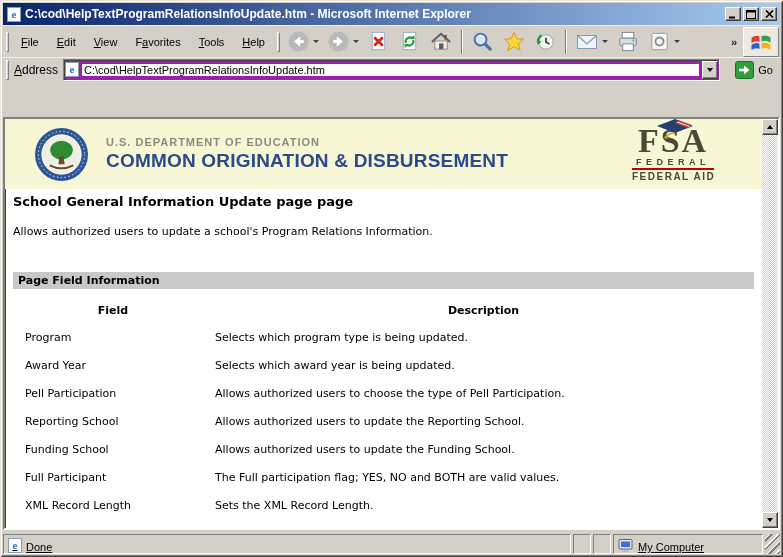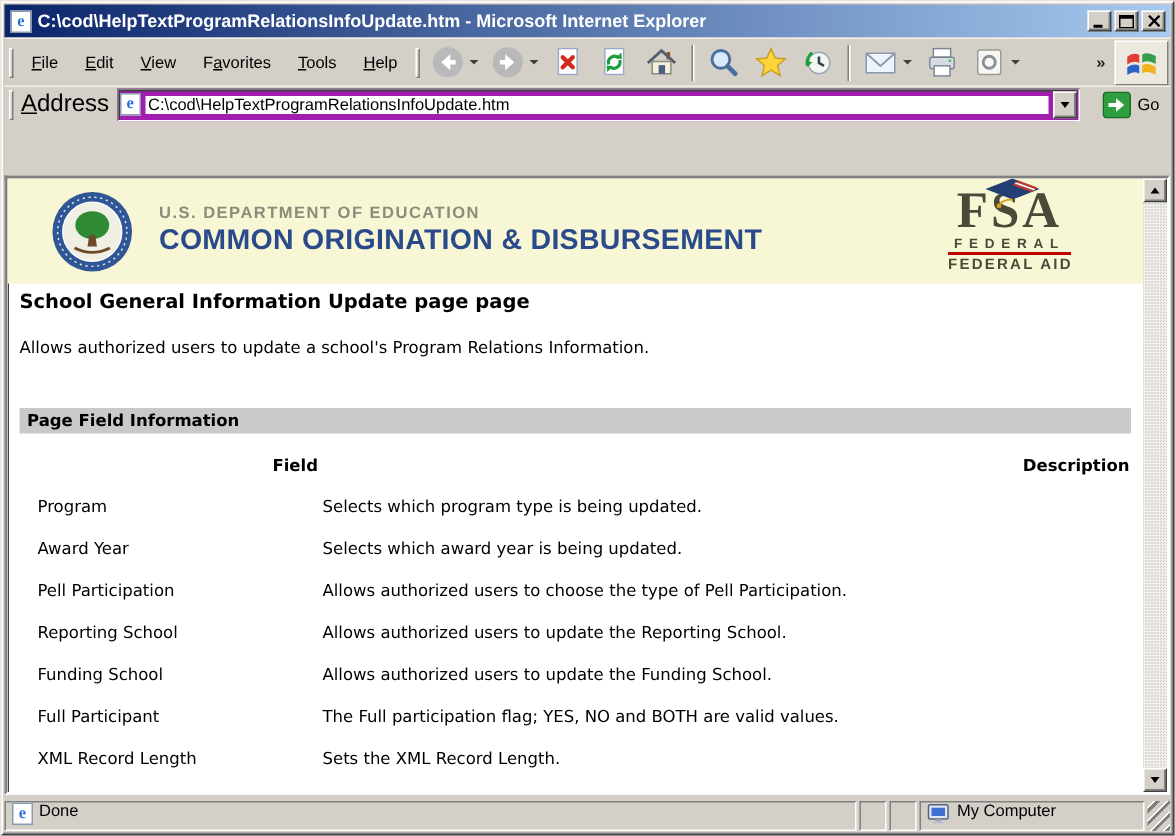--- a/index.html
+++ b/index.html
@@ -40,21 +40,21 @@
   .tb-btn .tb-ic svg{display:block;}
   .dd{width:0;height:0;border-left:3px solid transparent;border-right:3px solid transparent;
     border-top:3px solid #404040;margin-left:3px;}
   .tb-sep{width:2px;height:24px;border-left:1px solid #808080;border-right:1px solid #fff;margin:0 4px;flex:0 0 auto;}
   .chevron{margin-left:auto;font-weight:bold;font-size:11px;color:#222;padding:0 6px;}
   .brand{width:36px;height:30px;background:#ece9e0;border:1px solid;border-color:#fff #808080 #808080 #fff;
     display:flex;align-items:center;justify-content:center;margin-right:1px;flex:0 0 auto;}
 
   
   .addressrow{height:26px;flex:0 0 26px;display:flex;align-items:center;border-top:1px solid #f3f0e8;padding-bottom:2px;}
-  .addr-label{font-size:16px;padding:0 5px 0 2px;}
+  .addr-label{font-size:12px;padding:0 5px 0 2px;}
   .addr-label u{text-decoration:underline;}
   .addr-field{flex:1;height:22px;background:#a21caf;border:1px solid;border-color:#808080 #fff #fff #808080;
     box-shadow:inset 1px 1px 0 #404040;display:flex;align-items:center;padding:1px 1px 1px 1px;gap:3px;}
   .addr-input{flex:1;border:none;outline:none;font:11px "Liberation Sans",sans-serif;padding:0 2px;min-width:0;}
   .addr-dd{width:16px;height:18px;background:var(--chrome,#d4d0c8);border:1px solid;
     border-color:#fff #404040 #404040 #fff;box-shadow:inset -1px -1px 0 #808080;
     display:flex;align-items:center;justify-content:center;flex:0 0 auto;}
   .addr-dd .tri{width:0;height:0;border-left:3.5px solid transparent;border-right:3.5px solid transparent;border-top:4px solid #000;}
   .go-btn{display:flex;align-items:center;gap:4px;padding:0 7px 0 15px;cursor:default;}
   .go-label{font-size:11px;color:#000;}
@@ -78,39 +78,39 @@
 
   .navbar{height:26px;flex:0 0 26px;background:var(--nav_blue,#0b3d91);
     display:flex;align-items:center;justify-content:flex-end;padding-right:12px;}
   .close-window{color:#fff;font:bold 11.5px "DejaVu Sans",sans-serif;cursor:pointer;white-space:nowrap;}
 
   .page-body{flex:1;padding:3px 8px 0 8px;font-family:"DejaVu Sans",sans-serif;color:#000;overflow:hidden;}
   .page-heading{font-size:13px;font-weight:bold;margin:2px 0 0 0;}
   .page-intro{font-size:11px;margin:16px 0 0 0;}
   .section-bar{margin-top:34px;background:var(--section_bar,#c9c9c9);font-size:11px;font-weight:bold;padding:2px 5px;}
   table.fields{width:100%;border-collapse:collapse;margin-top:8px;font-size:11px;table-layout:fixed;}
-  .fields th{font-weight:bold;height:26px;text-align:right;vertical-align:middle;font-size:11px;}
+  .fields th{font-weight:bold;height:26px;text-align:center;vertical-align:middle;font-size:11px;}
   .fields td{height:28px;vertical-align:middle;}
   .fcol{width:200px;}
   td.fcol{padding-left:12px;}
   td.dcol{padding-left:2px;}
 
   
   .scrollbar{width:16px;flex:0 0 16px;display:flex;flex-direction:column;}
   .sb-btn{height:16px;flex:0 0 16px;background:var(--chrome,#d4d0c8);border:1px solid;
     border-color:#fff #404040 #404040 #fff;box-shadow:inset -1px -1px 0 #808080;
     display:flex;align-items:center;justify-content:center;}
   .tri-up{width:0;height:0;border-left:3.5px solid transparent;border-right:3.5px solid transparent;border-bottom:4.5px solid #000;}
   .tri-down{width:0;height:0;border-left:3.5px solid transparent;border-right:3.5px solid transparent;border-top:4.5px solid #000;}
   .sb-track{flex:1;background-image:conic-gradient(#fff 90deg,#d4d0c8 90deg 180deg,#fff 180deg 270deg,#d4d0c8 270deg);background-size:2px 2px;}
 
   
   .statusbar{height:24px;flex:0 0 24px;display:flex;gap:2px;align-items:flex-end;padding-top:3px;}
   .sb-panel{height:20px;border:1px solid;border-color:#808080 #fff #fff #808080;
-    display:flex;align-items:flex-start;font-size:11px;padding:0 4px;gap:4px;overflow:hidden;}
+    display:flex;align-items:flex-end;font-size:11px;padding:0 4px;gap:4px;overflow:hidden;text-decoration:underline;}
   .sp-status{flex:1;}
   .sp-small{width:18px;flex:0 0 18px;}
   .sp-zone{width:150px;flex:0 0 150px;}
   .sb-grip{width:15px;height:20px;flex:0 0 15px;
     background:repeating-linear-gradient(135deg,transparent 0 3px,#fff 3px 4px,#808080 4px 6px);}
 </style>
 </head>
 <body>
 
 <div class="window">

